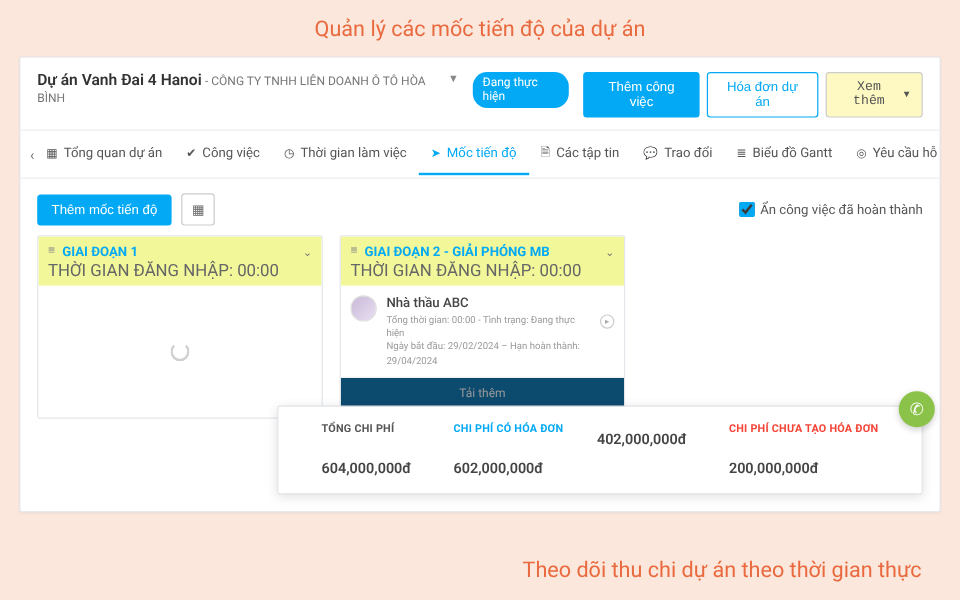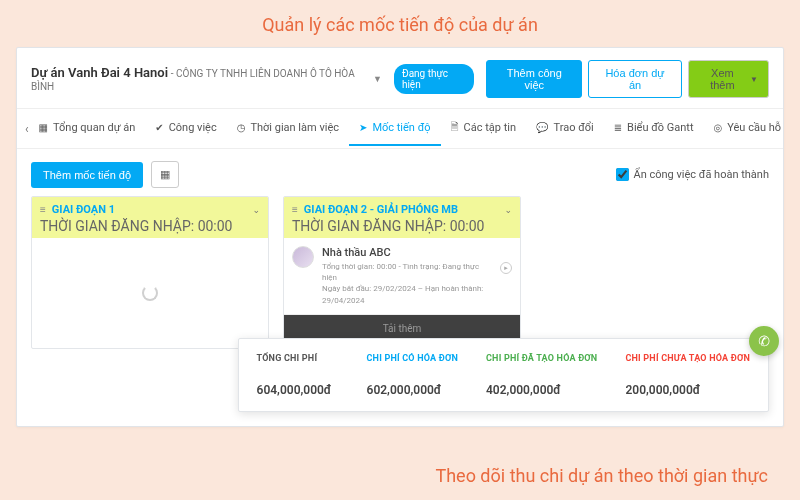--- a/index.html
+++ b/index.html
@@ -33,21 +33,21 @@
     margin: 0 16px;
     border: 1px solid #e1e4e8;
     border-radius: 2px;
     box-shadow: 0 1px 3px rgba(0,0,0,0.04);
     position: relative;
     height: 380px;
   }
   
   .hdr {
     display: flex;
-    align-items: center;
+    align-items: flex-start;
     padding: 12px 14px 10px;
     gap: 6px;
   }
   .proj-title { font-size: 13px; color: #333; font-weight: 600; }
   .proj-sub { font-size: 10px; color: #777; font-weight: 400; }
   .caret { color: #888; font-size: 9px; margin-left: 2px; }
   .badge-status {
     background: #03a9f4;
     color: #fff;
     font-size: 10px;
@@ -63,26 +63,27 @@
     font-size: 11px;
     padding: 6px 10px;
     border-radius: 3px;
     cursor: pointer;
   }
   .btn-outline {
     background: #fff;
     color: #03a9f4;
   }
   .btn-plain {
-    background: #84cc16;
+    background: #fef9c3;
     border: 1px solid #ccc;
     color: #555;
     display: flex;
     align-items: center;
     gap: 4px;
+    font-family: Liberation Mono, monospace;
   }
   
   .tabs {
     display: flex;
     align-items: center;
     border-top: 1px solid #eee;
     border-bottom: 1px solid #eee;
     padding: 0 8px;
     gap: 0;
     overflow: hidden;
@@ -219,31 +220,31 @@
     justify-content: center;
     color: #aaa;
     margin-top: 16px;
     flex-shrink: 0;
   }
   .load-more {
     text-align: center;
     padding: 8px;
     font-size: 10px;
     color: #999;
-    background: #404040;
+    background: #0c4a6e;
   }
   
   .cost {
     position: absolute;
     right: 14px;
     bottom: 14px;
     background: #fff;
     border: 1px solid #e1e4e8;
     box-shadow: 0 2px 10px rgba(0,0,0,0.12);
-    padding: 14px 18px;
+    padding: 14px 36px;
     display: flex;
     gap: 28px;
     border-radius: 2px;
   }
   .cost-block { min-width: 82px; }
   .cost-label { font-size: 9px; font-weight: 700; letter-spacing: 0.2px; line-height: 1.3; height: 24px; }
   .cost-val { font-size: 12px; font-weight: 600; margin-top: 6px; color: #444; }
   .c0 .cost-label { color: #555; }
   .c1 .cost-label { color: #03a9f4; }
   .c2 .cost-label { color: #4caf50; }
@@ -382,21 +383,20 @@
   <div class="cost">
     <div class="cost-block c0">
       <div class="cost-label">TỔNG CHI PHÍ</div>
       <div class="cost-val">604,000,000đ</div>
     </div>
     <div class="cost-block c1">
       <div class="cost-label">CHI PHÍ CÓ HÓA ĐƠN</div>
       <div class="cost-val">602,000,000đ</div>
     </div>
     <div class="cost-block c2">
-      <div class="cost-label">CHI PHÍ ĐÃ TẠO HÓA ĐƠN</div>
       <div class="cost-val">402,000,000đ</div>
     </div>
     <div class="cost-block c3">
       <div class="cost-label">CHI PHÍ CHƯA TẠO HÓA ĐƠN</div>
       <div class="cost-val">200,000,000đ</div>
     </div>
   </div>
 
   <div class="fab">
     <span>✆</span>

